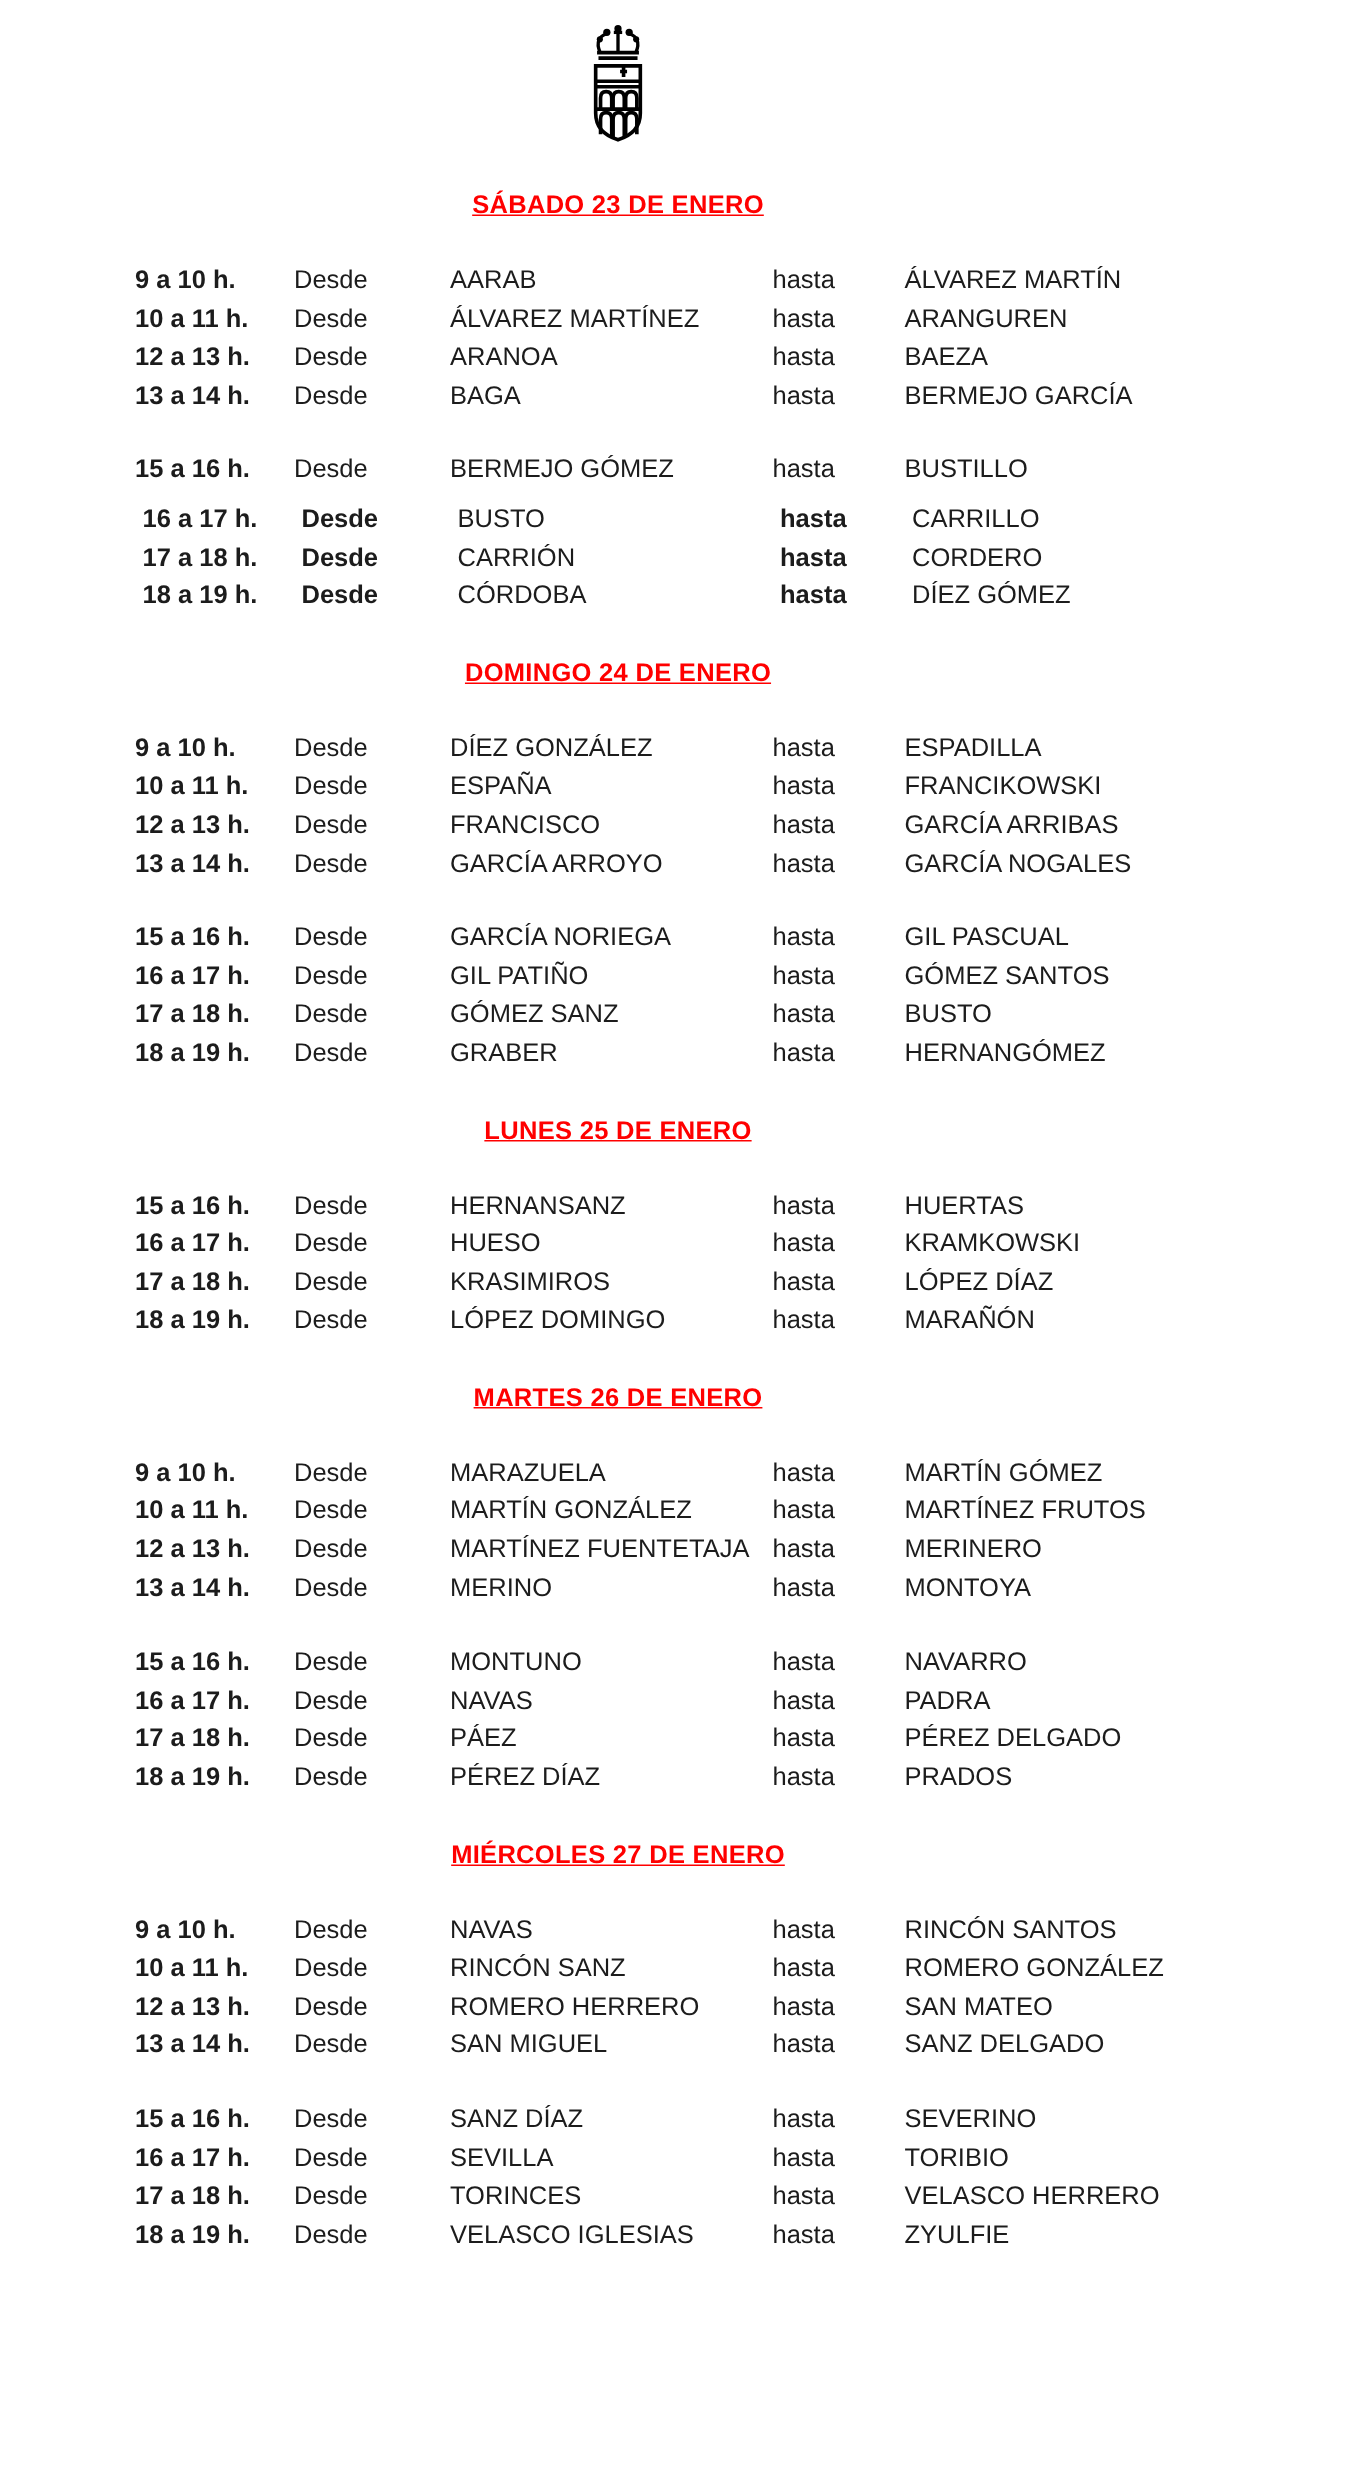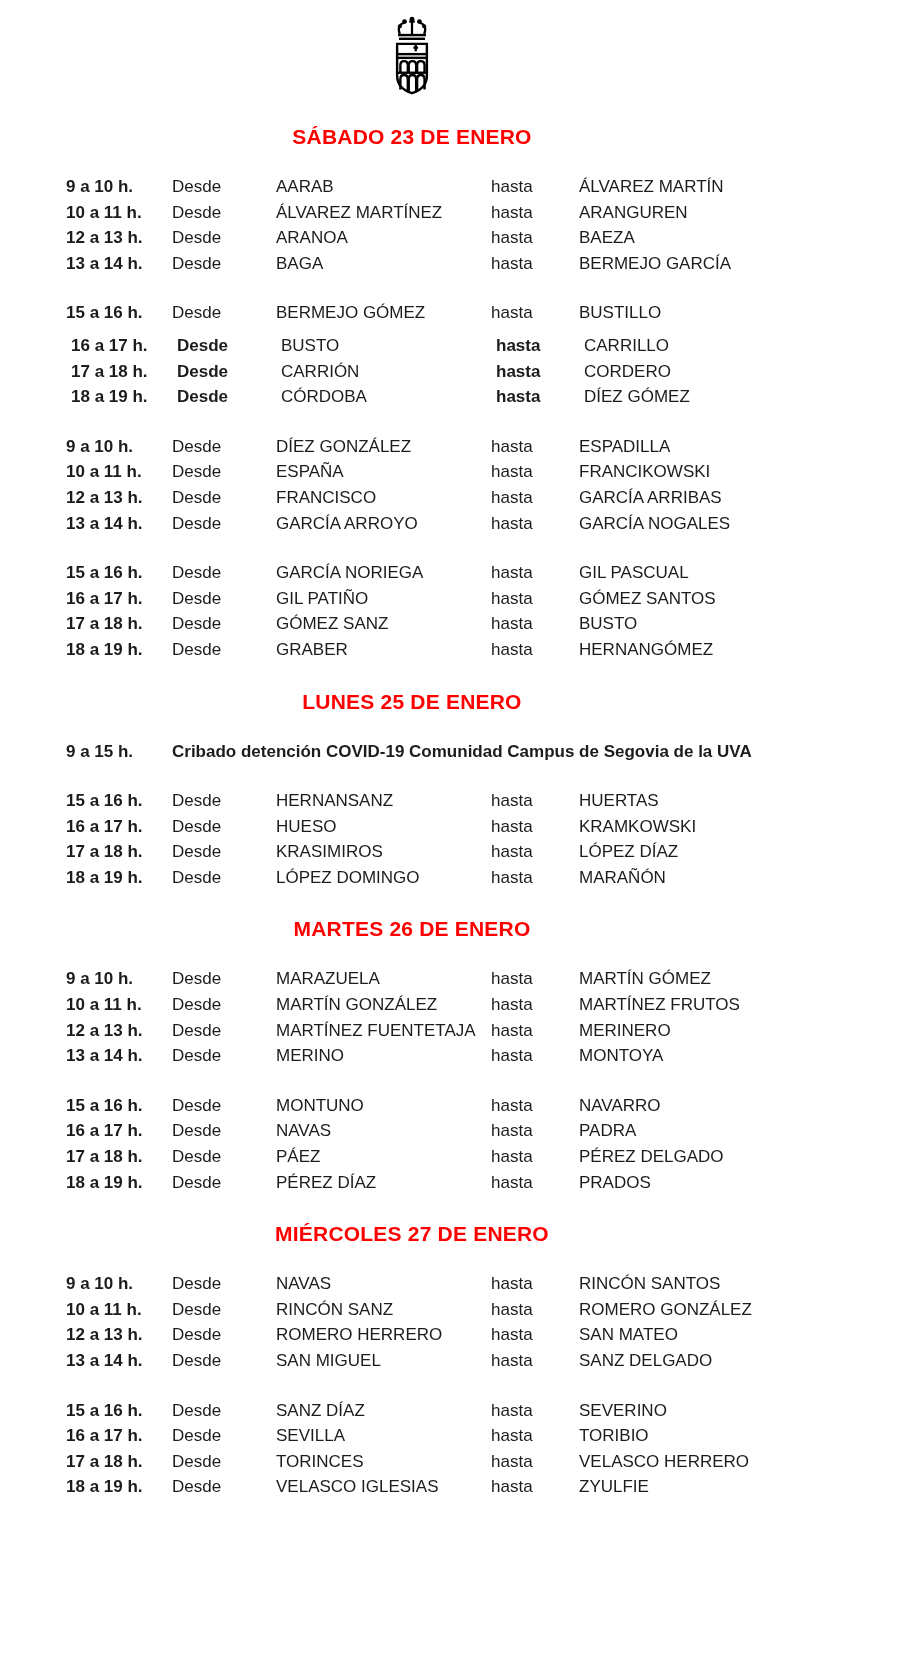--- a/index.html
+++ b/index.html
@@ -22,25 +22,26 @@
     margin-left: 62px;
     text-align: center;
     height: 82px;
   }
   .section-title {
     width: 700px;
     margin: 26px 0 24px 62px;
     text-align: center;
     color: var(--heading-color);
     font-weight: bold;
-    font-size: 21px;
+    font-size: 17px;
     line-height: 26px;
     letter-spacing: 0.2px;
-  }
-  .group { margin: 0 0 24px 66px; width: 800px; }
+    text-decoration: underline;
+  }
+  .group { margin: 0 0 24px 90px; width: 800px; }
   .row {
     display: flex;
     line-height: 25.6px;
     font-size: 17px;
     white-space: nowrap;
   }
   .row.gap-before { margin-top: 7px; }
   .row.bold-conn { padding-left: 5px; }
   .c-time  { width: 106px; font-weight: bold; flex: none; }
   .c-desde { width: 104px; flex: none; }
@@ -150,20 +151,21 @@
         <div class="c-to">CORDERO</div>
       </div>
       <div class="row bold-conn">
         <div class="c-time">18 a 19 h.</div>
         <div class="c-desde">Desde</div>
         <div class="c-from">CÓRDOBA</div>
         <div class="c-hasta">hasta</div>
         <div class="c-to">DÍEZ GÓMEZ</div>
       </div>
     </div>
+    <div class="section-title">DOMINGO 24 DE ENERO</div>
     <div class="group">
       <div class="row">
         <div class="c-time">9 a 10 h.</div>
         <div class="c-desde">Desde</div>
         <div class="c-from">DÍEZ GONZÁLEZ</div>
         <div class="c-hasta">hasta</div>
         <div class="c-to">ESPADILLA</div>
       </div>
       <div class="row">
         <div class="c-time">10 a 11 h.</div>
@@ -213,26 +215,20 @@
         <div class="c-time">18 a 19 h.</div>
         <div class="c-desde">Desde</div>
         <div class="c-from">GRABER</div>
         <div class="c-hasta">hasta</div>
         <div class="c-to">HERNANGÓMEZ</div>
       </div>
     </div>
     <div class="section-title">LUNES 25 DE ENERO</div>
     <div class="group">
       <div class="row">
-        <div class="c-time">9 a 15 h.</div>
-        <div class="c-note">Cribado detención COVID-19 Comunidad Campus de Segovia de la UVA</div>
-      </div>
-    </div>
-    <div class="group">
-      <div class="row">
         <div class="c-time">15 a 16 h.</div>
         <div class="c-desde">Desde</div>
         <div class="c-from">HERNANSANZ</div>
         <div class="c-hasta">hasta</div>
         <div class="c-to">HUERTAS</div>
       </div>
       <div class="row">
         <div class="c-time">16 a 17 h.</div>
         <div class="c-desde">Desde</div>
         <div class="c-from">HUESO</div>

